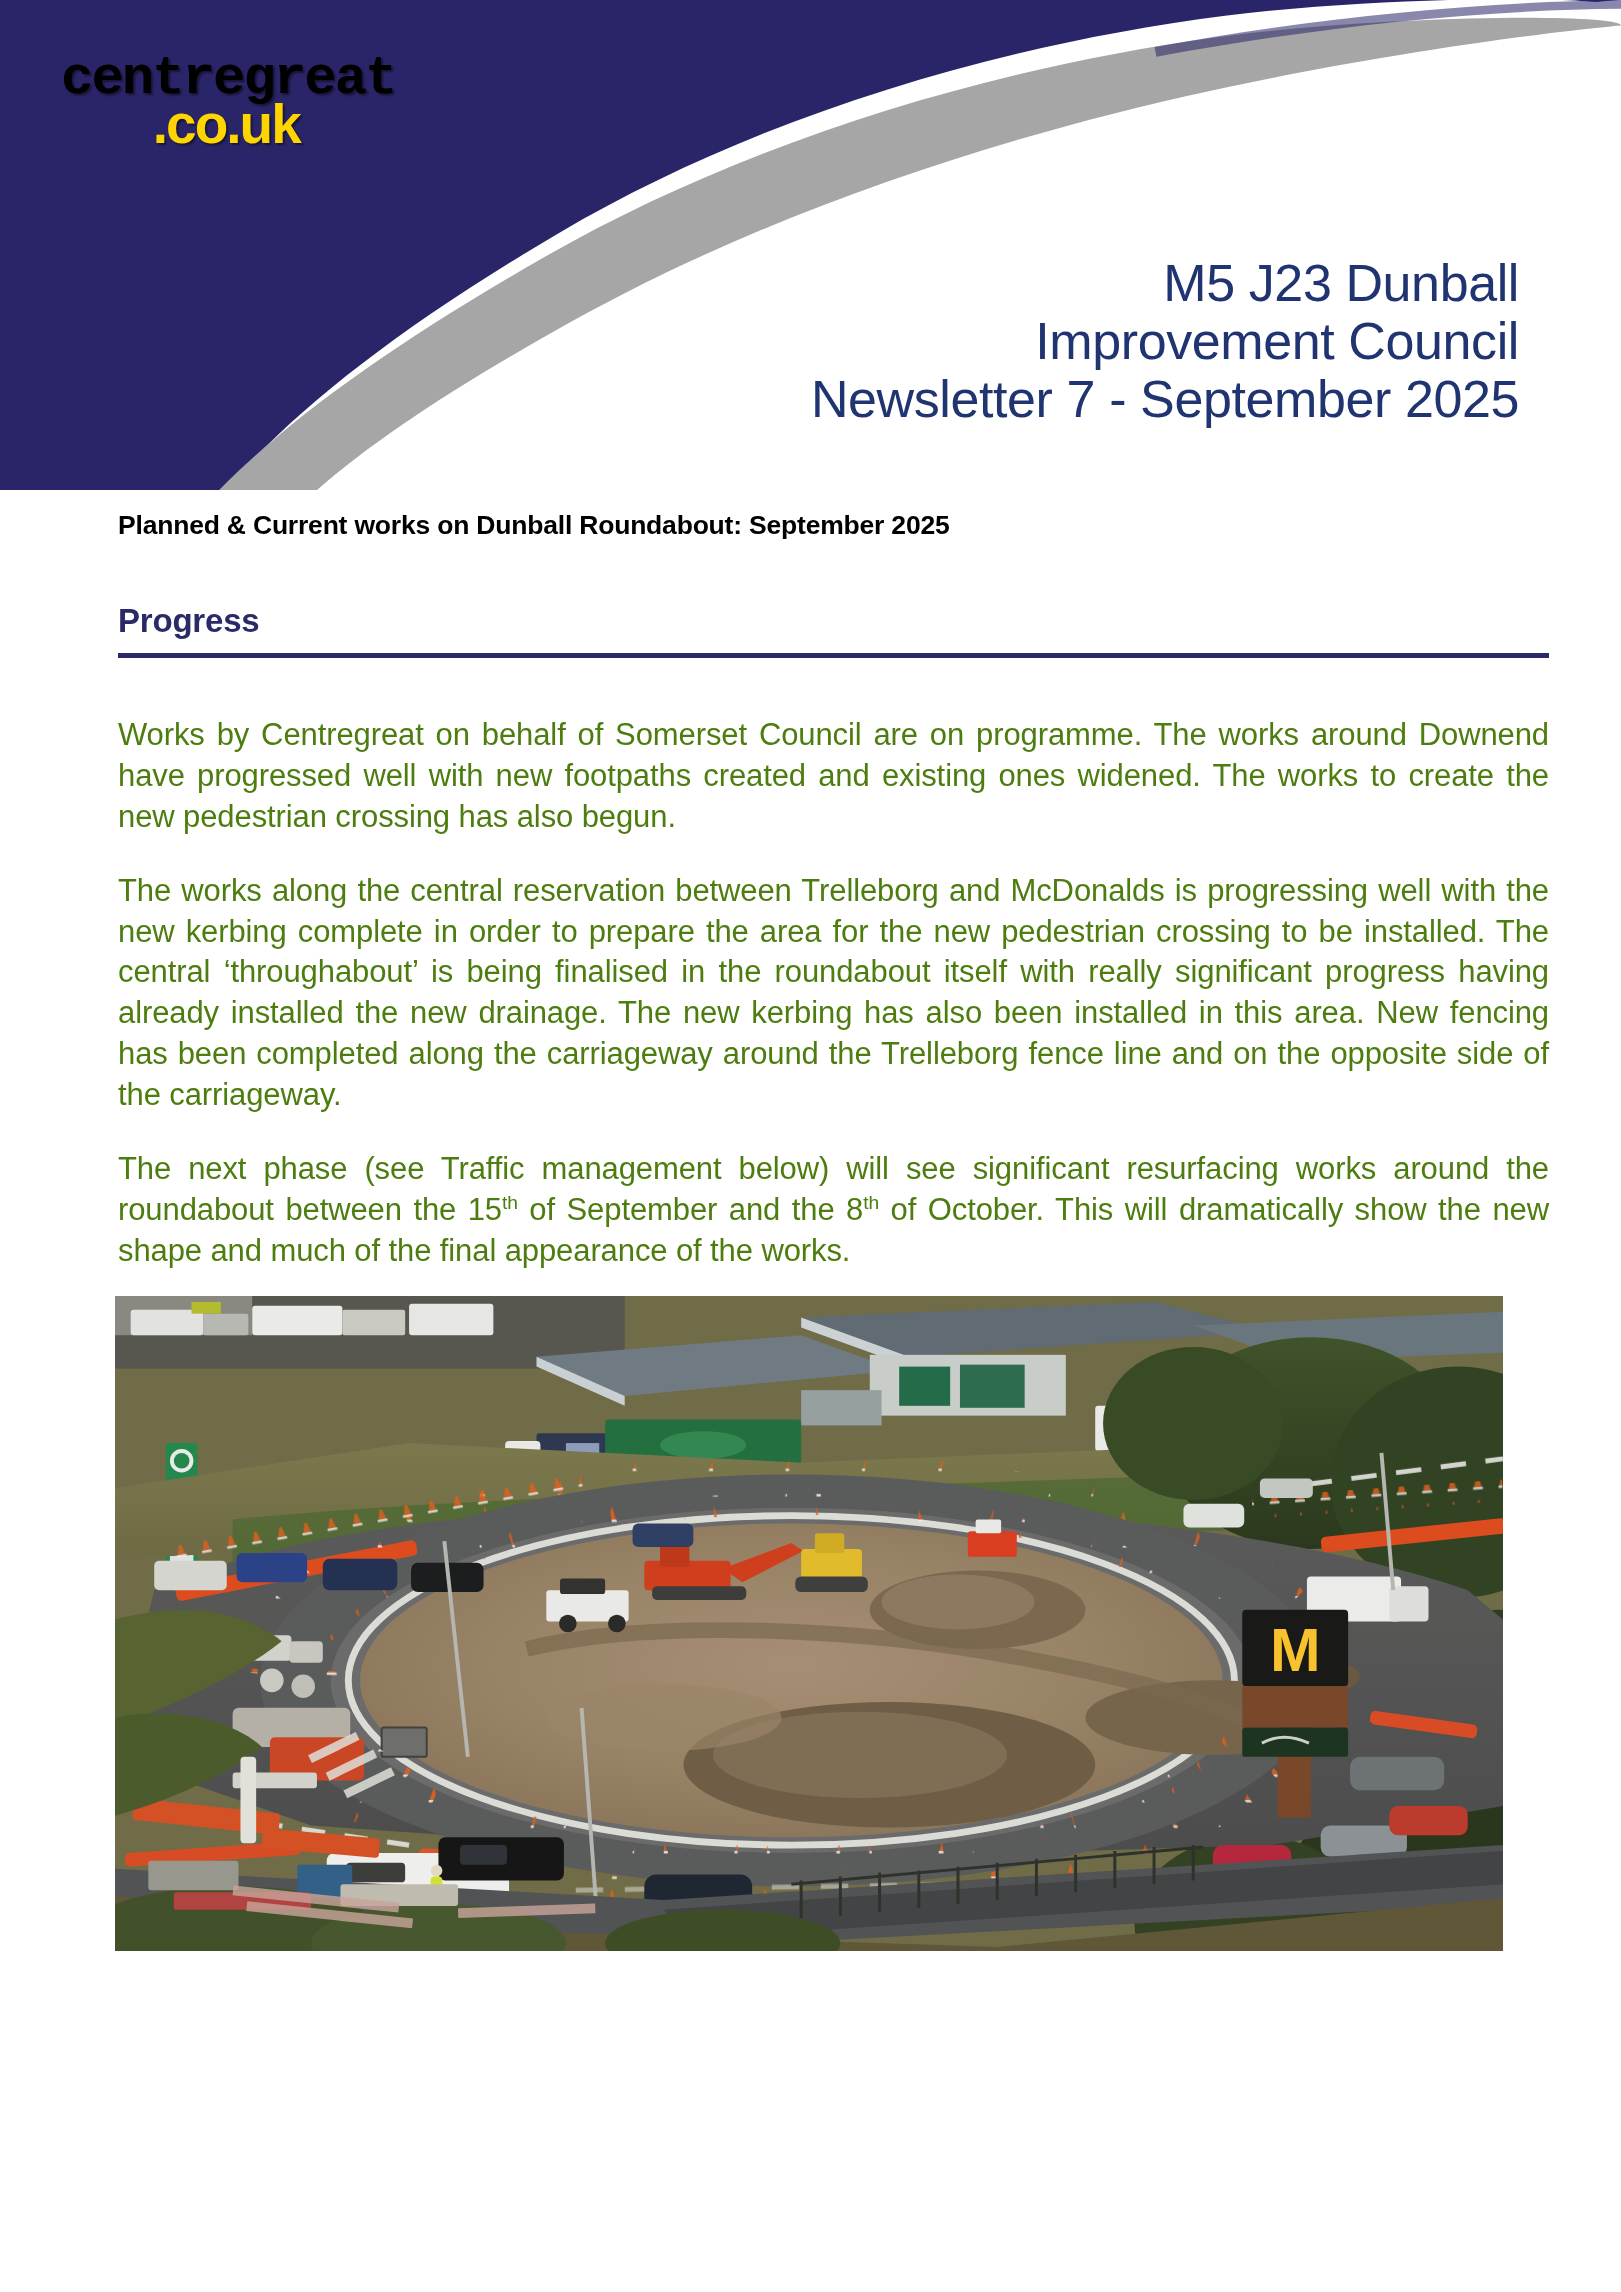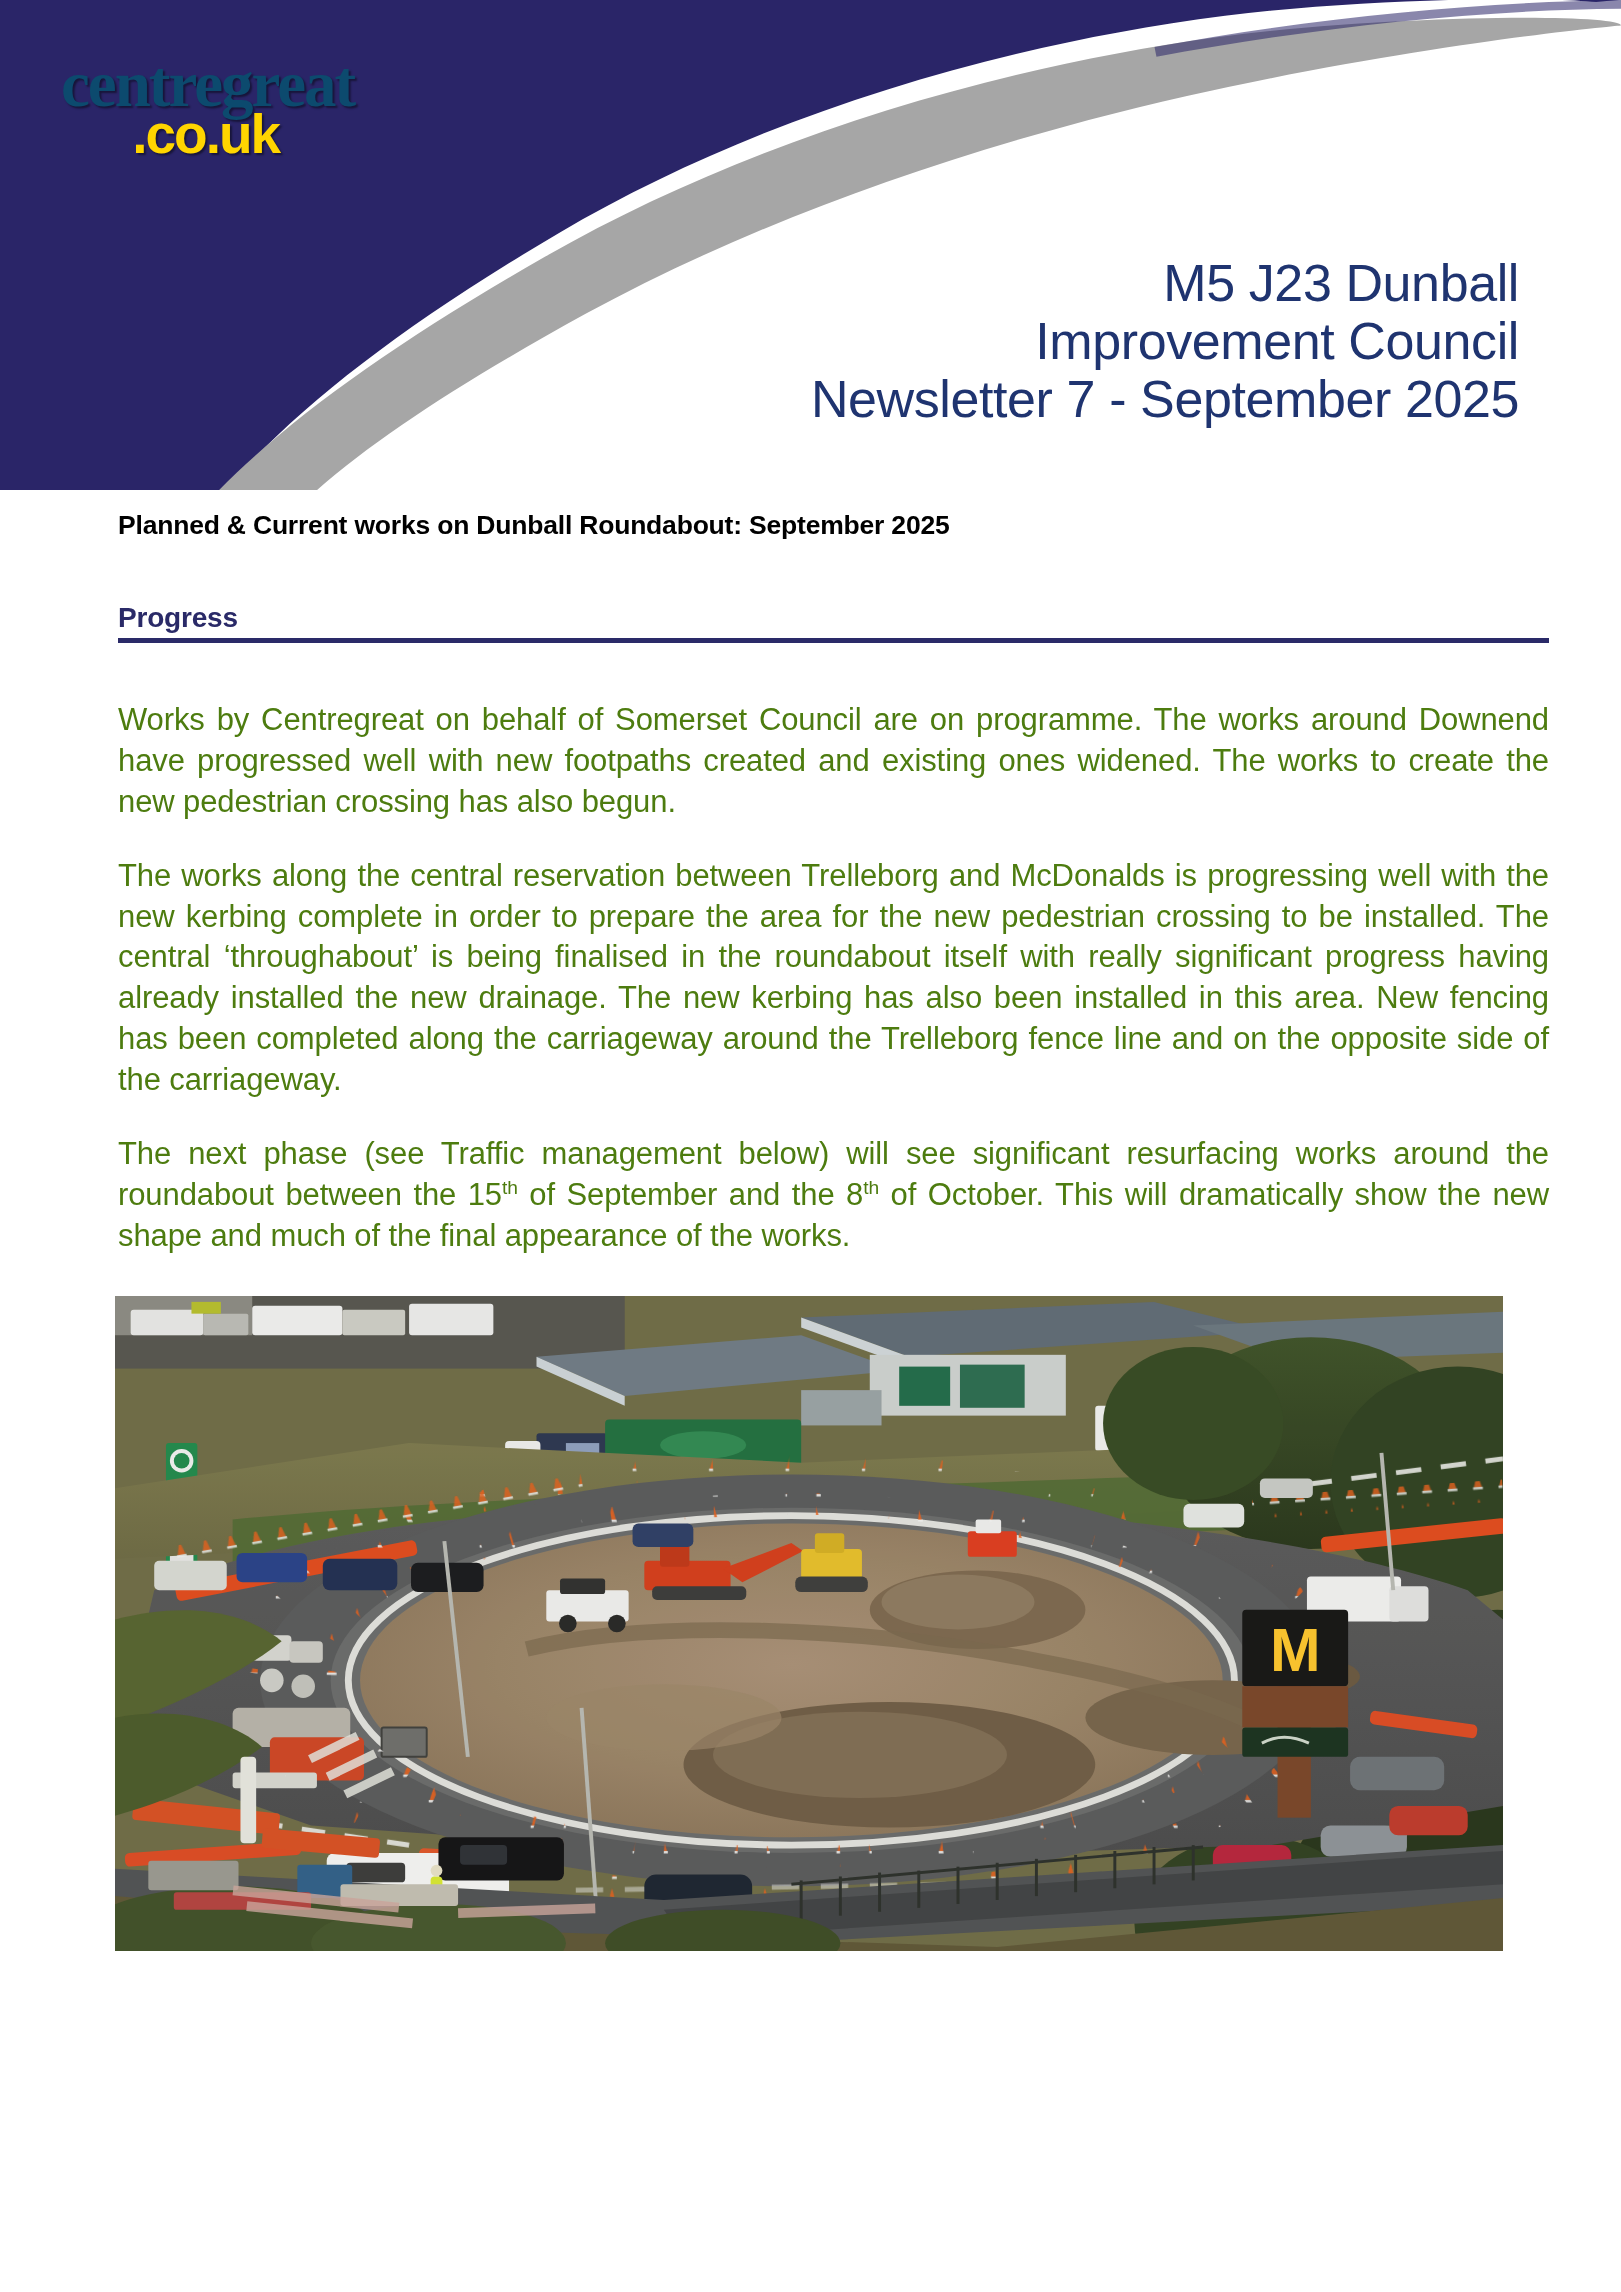--- a/index.html
+++ b/index.html
@@ -33,25 +33,25 @@
   }
   .logo {
     position: absolute;
     left: 61px;
     top: 54px;
     line-height: 0.94;
     user-select: none;
   }
   .logo-main {
     display: block;
-    font-family: Liberation Serif, serif;
+    font-family: Liberation Mono, monospace;
     font-weight: bold;
-    font-size: 65px;
+    font-size: 54px;
     letter-spacing: -2px;
-    color: #0c4a6e;
+    color: #000000;
     text-shadow: 2px 2px 2px rgba(0,0,0,0.45);
   }
   .logo-sub {
     display: block;
     text-align: center;
     font-family: "Liberation Sans", sans-serif;
     font-weight: bold;
     font-size: 55px;
     letter-spacing: -2px;
     color: #FFD500;
@@ -86,25 +86,25 @@
     font-family: "Liberation Sans", sans-serif;
     font-weight: bold;
     font-size: 26.5px;
     color: #000000;
     letter-spacing: -0.2px;
     margin: 0 0 61px 0;
   }
   .section-head {
     font-family: "Liberation Sans", sans-serif;
     font-weight: bold;
-    font-size: 28px;
+    font-size: 33px;
     color: #2A2A68;
     letter-spacing: -0.2px;
     margin: 0;
-    padding-bottom: 4px;
+    padding-bottom: 13px;
   }
   .rule {
     width: 100%;
     height: 3.9px;
     background: #2A2A68;
     border-top: 1px solid #2A2A68;
     margin: 0 0 57px 0;
   }
   .para {
     font-family: "Liberation Sans", sans-serif;

